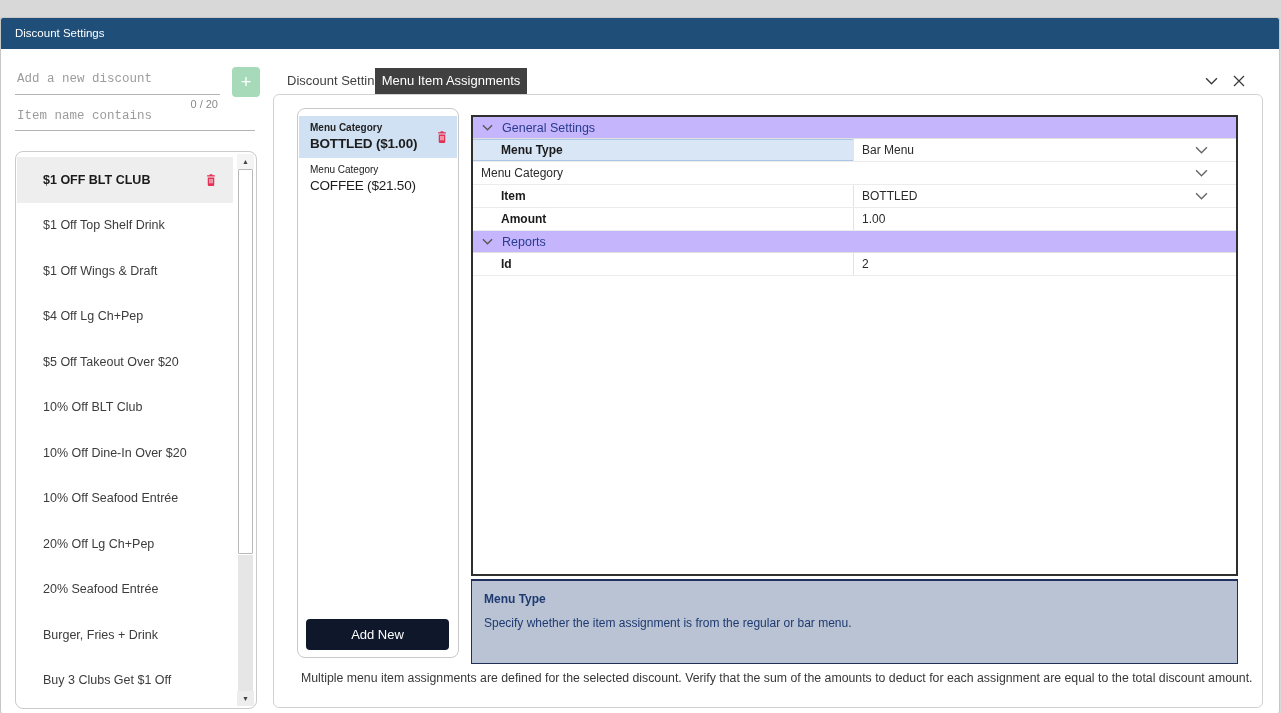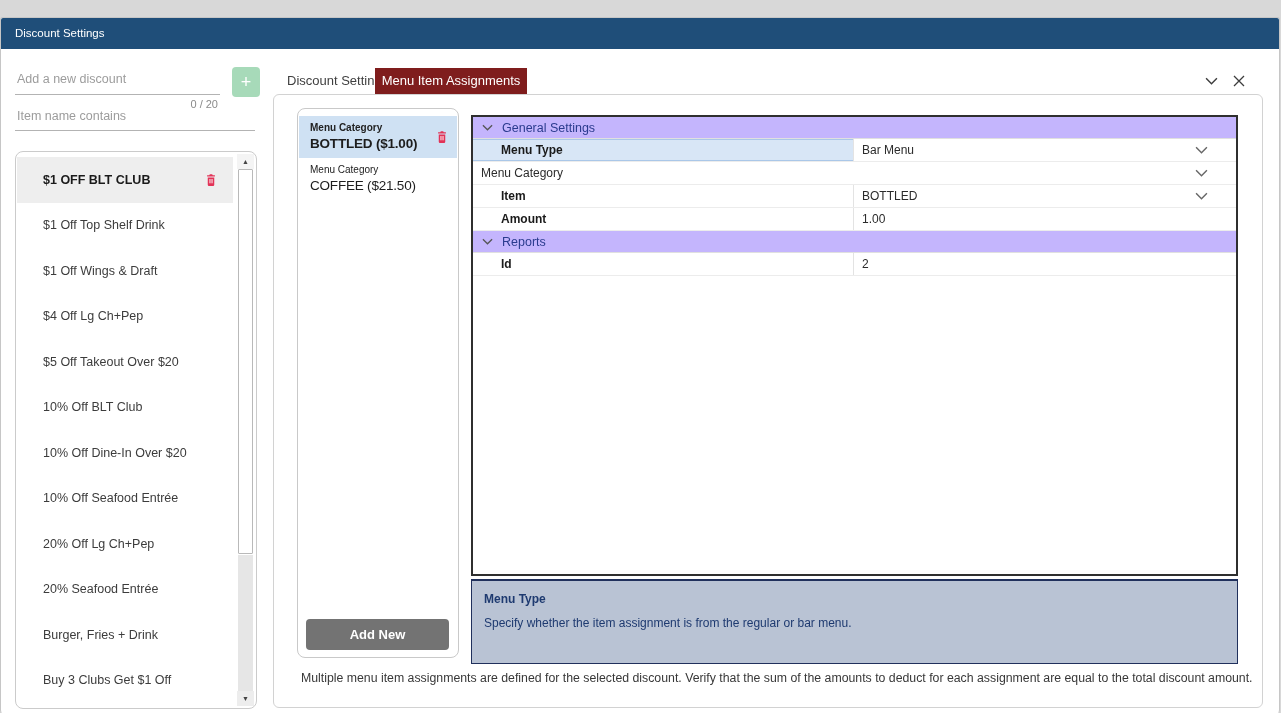--- a/index.html
+++ b/index.html
@@ -21,21 +21,21 @@
     font-size:11.5px; line-height:31px; padding-left:14px;
     border-radius:2px 2px 0 0;
   }
   
   .win-icons { position:absolute; top:55px; right:32px; display:flex; gap:12px; align-items:center; }
   .win-icons .icbtn { width:16px; height:16px; display:flex; align-items:center; justify-content:center; cursor:pointer; }
 
   
   .txt-underline {
     position:absolute; border:none; border-bottom:1px solid #b3b3b3; outline:none;
-    background:transparent; font-family:Liberation Sans, sans-serif; font-size:12.5px; color:#333; padding:4px 2px;
+    background:transparent; font-family:Liberation Mono, monospace; font-size:12.5px; color:#333; padding:4px 2px;
   }
   .txt-underline::placeholder { color:#9c9c9c; }
   #add-input  { left:14px; top:46px;  width:205px; height:31px; }
   #filter-input { left:14px; top:84px; width:240px; height:29px; }
   .plus-btn {
     position:absolute; left:231px; top:49px; width:28px; height:30px;
     background:#a7dab9; color:#fff; border:none; border-radius:4px;
     font-size:18px; line-height:28px; text-align:center; cursor:pointer;
   }
   .counter { position:absolute; left:14px; top:80px; width:203px; text-align:right; font-size:11px; color:#8a8a8a; }
@@ -58,21 +58,21 @@
   .dl-thumb { position:absolute; left:1px; top:15px; width:15px; height:385px; background:#fff; border:1px solid #b9b9b9; border-radius:1px; cursor:pointer; }
   .dl-track { position:absolute; left:1px; top:401px; bottom:15px; width:15px; background:#e6e6e6; }
 
   
   .tab-plain {
     position:absolute; left:278px; top:50px; height:26px; line-height:26px;
     font-size:13px; color:#3f3f3f; padding:0 8px; cursor:pointer;
   }
   .tab-active {
     position:absolute; left:374px; top:50px; width:152px; height:26px; line-height:26px;
-    background:#7f1d1d; color:#fff; font-size:13px; text-align:center; cursor:pointer;
+    background:#404040; color:#fff; font-size:13px; text-align:center; cursor:pointer;
   }
 
   
   .content-panel {
     position:absolute; left:272px; top:76px; width:990px; height:614px;
     border:1px solid #d2d2d2; border-radius:6px; background:#fff;
   }
 
   
   .assign-panel {
@@ -82,22 +82,22 @@
   .as-item { position:relative; margin:0 1px; padding:6px 10px 7px 11px; cursor:pointer; }
   .as-item:first-child { margin-top:7px; }
   .as-item.selected { background:#cfe1f3; }
   .as-cat { font-size:10px; color:#222; }
   .as-item.selected .as-cat { font-weight:bold; }
   .as-title { font-size:13.5px; color:#1d1d1d; margin-top:3px; letter-spacing:-0.2px; }
   .as-item.selected .as-title { font-weight:bold; }
   .as-trash { position:absolute; right:9px; top:14px; cursor:pointer; }
   .add-new-btn {
     position:absolute; left:8px; right:9px; bottom:7px; height:31px;
-    background:#737373; border:none; border-radius:4px; color:#fff; font-size:13px;
-    font-family:inherit; cursor:pointer;font-weight:bold;
+    background:#0f172a; border:none; border-radius:4px; color:#fff; font-size:13px;
+    font-family:inherit; cursor:pointer;
   }
 
   
   .pgrid {
     position:absolute; left:470px; top:97px; width:767px; height:461px;
     border:2px solid #2f2f2f; background:#fff; overflow:hidden;
   }
   .pg-group {
     height:22px; background:#c4b5fd; border-bottom:1px solid #e0e0e0;
     display:flex; align-items:center; padding-left:9px; cursor:pointer;

